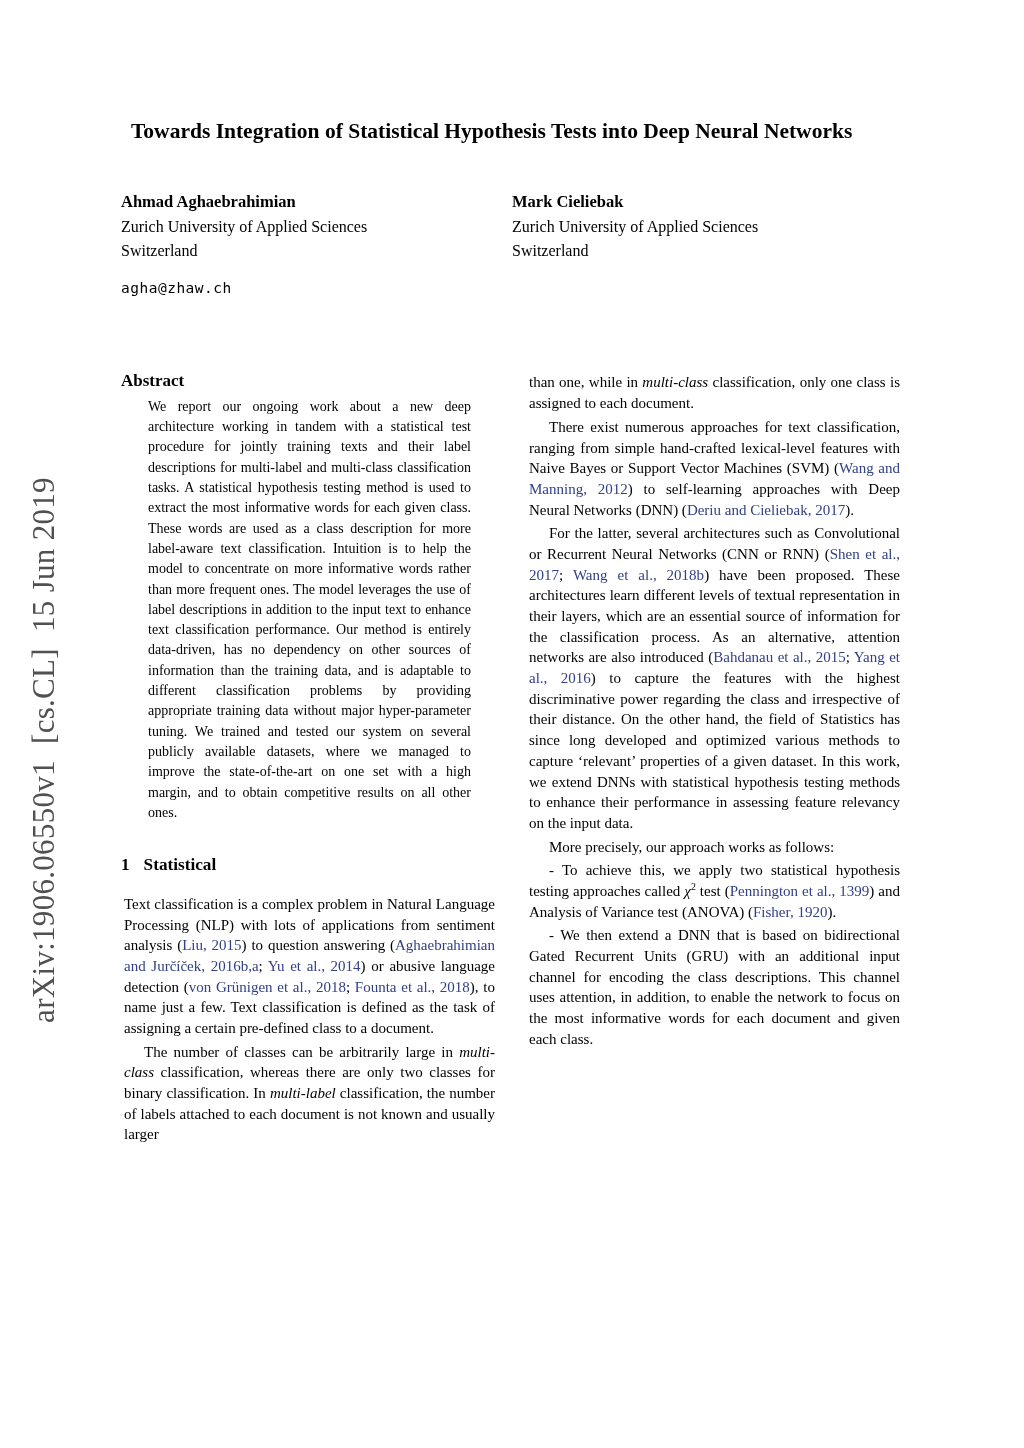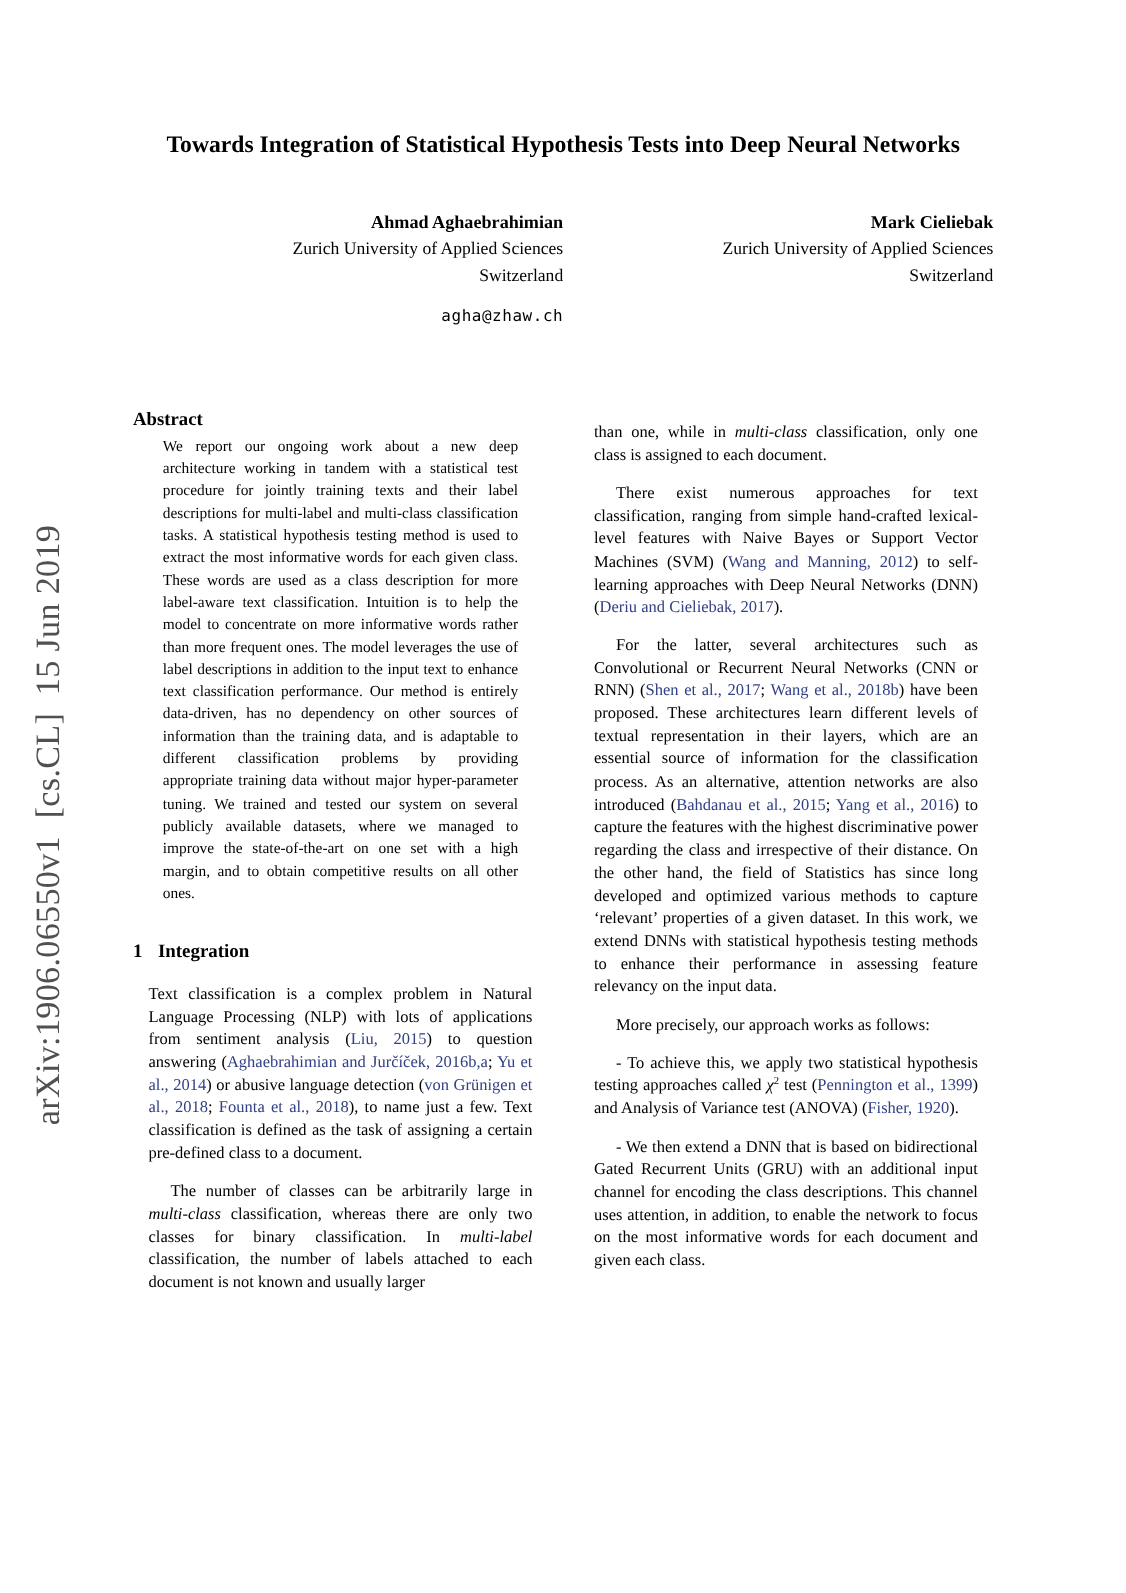--- a/index.html
+++ b/index.html
@@ -19,32 +19,32 @@
     transform:translate(-50%,-50%) rotate(-90deg);
     font-size:31px;
     color:#505050;
     white-space:pre;
     letter-spacing:0.3px;
   }
 
   .title {
     margin:118px auto 0;
     width:762px;
-    text-align:center;
+    text-align:left;
     font-size:21.5px;
     font-weight:bold;
     line-height:1.3;
   }
 
   .authors {
     margin:44px auto 0;
     width:782px;
     display:flex;
   }
-  .author { flex:1; text-align:right; font-size:16px; line-height:1.5; }
+  .author { flex:1; text-align:left; font-size:16px; line-height:1.5; }
   .author .name { font-weight:bold; font-size:16.5px; }
   .author .email {
     font-family:"DejaVu Sans Mono", monospace;
     font-size:14.5px;
     letter-spacing:0.5px;
     margin-top:15px;
   }
 
   .columns {
     margin:70px auto 0;
@@ -72,21 +72,21 @@
     text-align:justify;
   }
 
   .section-heading {
     font-size:17.2px;
     font-weight:bold;
     margin:30px 0 17px;
   }
   .section-heading .num { margin-right:14px; }
 
-  p.para { margin:14px; }
+  p.para { margin:3px; }
   p.para.indent { text-indent:20px; }
 
   .cite { color:var(--cite-color, #324085); }
   i { font-style:italic; }
   sup { font-size:0.65em; vertical-align:super; line-height:0; }
 </style>
 </head>
 <body>
 
 <div class="page">
@@ -107,21 +107,21 @@
       <div class="affil">Zurich University of Applied Sciences</div>
       <div class="country">Switzerland</div>
     </div>
   </div>
 
   <div class="columns">
     <div class="col">
       <div class="abstract-heading">Abstract</div>
       <div class="abstract-text">We report our ongoing work about a new deep architecture working in tandem with a statistical test procedure for jointly training texts and their label descriptions for multi-label and multi-class classification tasks. A statistical hypothesis testing method is used to extract the most informative words for each given class. These words are used as a class description for more label-aware text classification. Intuition is to help the model to concentrate on more informative words rather than more frequent ones. The model leverages the use of label descriptions in addition to the input text to enhance text classification performance. Our method is entirely data-driven, has no dependency on other sources of information than the training data, and is adaptable to different classification problems by providing appropriate training data without major hyper-parameter tuning. We trained and tested our system on several publicly available datasets, where we managed to improve the state-of-the-art on one set with a high margin, and to obtain competitive results on all other ones.</div>
       <h2 class="section-heading">
-        <span class="num">1</span><span>Integration</span>
+        <span class="num">1</span><span>Statistical</span>
       </h2>
       <div id="intro-paras">
           <p class="para">Text classification is a complex problem in Natural Language Processing (NLP) with lots of applications from sentiment analysis (<span class="cite">Liu, 2015</span>) to question answering (<span class="cite">Aghaebrahimian and Jurčíček, 2016b,a</span>; <span class="cite">Yu et al., 2014</span>) or abusive language detection (<span class="cite">von Grünigen et al., 2018</span>; <span class="cite">Founta et al., 2018</span>), to name just a few. Text classification is defined as the task of assigning a certain pre-defined class to a document.</p>
           <p class="para indent">The number of classes can be arbitrarily large in <i>multi-class</i> classification, whereas there are only two classes for binary classification. In <i>multi-label</i> classification, the number of labels attached to each document is not known and usually larger</p>
         </div>
     </div>
 
     <div class="col">
       <div id="right-paras">
           <p class="para">than one, while in <i>multi-class</i> classification, only one class is assigned to each document.</p>

